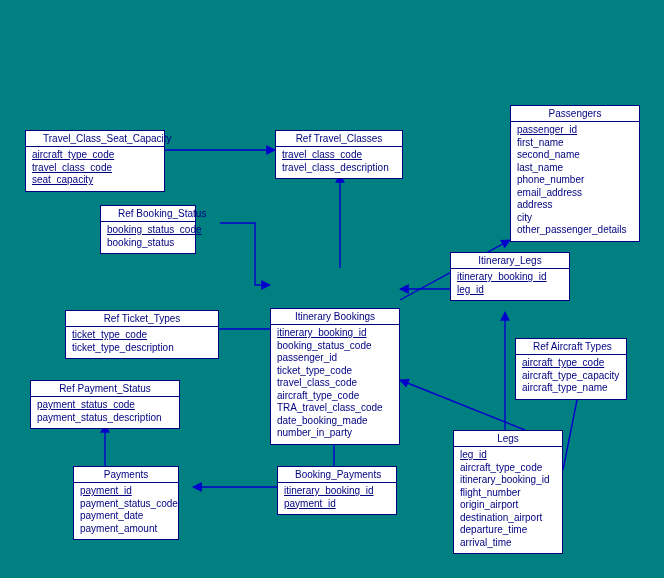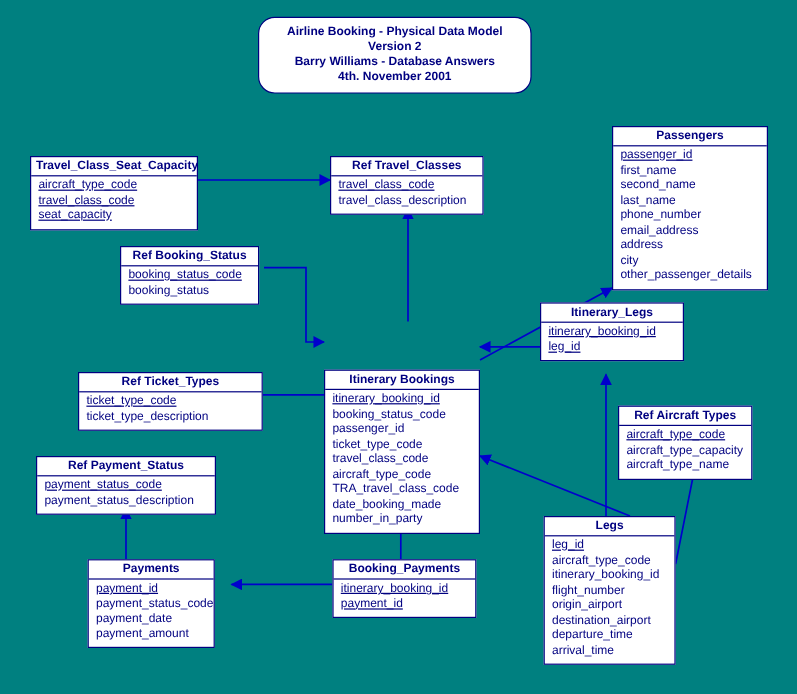--- a/index.html
+++ b/index.html
@@ -33,22 +33,22 @@
   }
   .ent {
     position: absolute;
     background: #fff;
     border: 1px solid #000080;
     color: #000080;
     box-sizing: border-box;
   }
   .ent .hdr {
     text-align: center;
-    font-weight: bold;
-    padding: 2px 4px;
+    font-weight: normal;
+    padding: 2px 17px;
     border-bottom: 1px solid #000080;
     white-space: nowrap;
   }
   .ent .body {
     padding: 2px 6px 4px;
   }
   .ent .body div {
     white-space: nowrap;
     line-height: 1.25;
   }
@@ -58,26 +58,20 @@
     left: 0; top: 0;
     width: 664px; height: 578px;
     pointer-events: none;
   }
 </style>
 </head>
 <body>
 
 <div class="canvas">
 
-  <div class="title-box">
-    <div>Airline Booking - Physical Data Model</div>
-    <div>Version 2</div>
-    <div>Barry Williams - Database Answers</div>
-    <div>4th. November 2001</div>
-  </div>
 
   <svg class="overlay">
     <defs>
       <marker id="ah" viewBox="0 0 10 10" refX="9" refY="5" markerWidth="7" markerHeight="7" orient="auto-start-reverse">
         <path d="M 0 0 L 10 5 L 0 10 z" fill="#0000cc"></path>
       </marker>
     </defs>
     <g id="lines" stroke="#0000cc" stroke-width="1.4" fill="none">
         <path d="M 165 150 L 275 150" marker-end="url(#ah)"></path>
         <path d="M 220 223 L 255 223 L 255 285 L 270 285" marker-end="url(#ah)"></path>
@@ -117,21 +111,21 @@
           <div>first_name</div>
           <div>second_name</div>
           <div>last_name</div>
           <div>phone_number</div>
           <div>email_address</div>
           <div>address</div>
           <div>city</div>
           <div>other_passenger_details</div>
         </div>
       </div>
-      <div class="ent" style="left: 100px; top: 205px; width: 116px;">
+      <div class="ent" style="left: 100px; top: 205px; width: 96px;">
         <div class="hdr">Ref Booking_Status</div>
         <div class="body">
           <div class="underline">booking_status_code</div>
           <div>booking_status</div>
         </div>
       </div>
       <div class="ent" style="left: 270px; top: 268px; width: 130px; margin-top: 40px;">
         <div class="hdr">Itinerary Bookings</div>
         <div class="body">
           <div class="underline">itinerary_booking_id</div>

